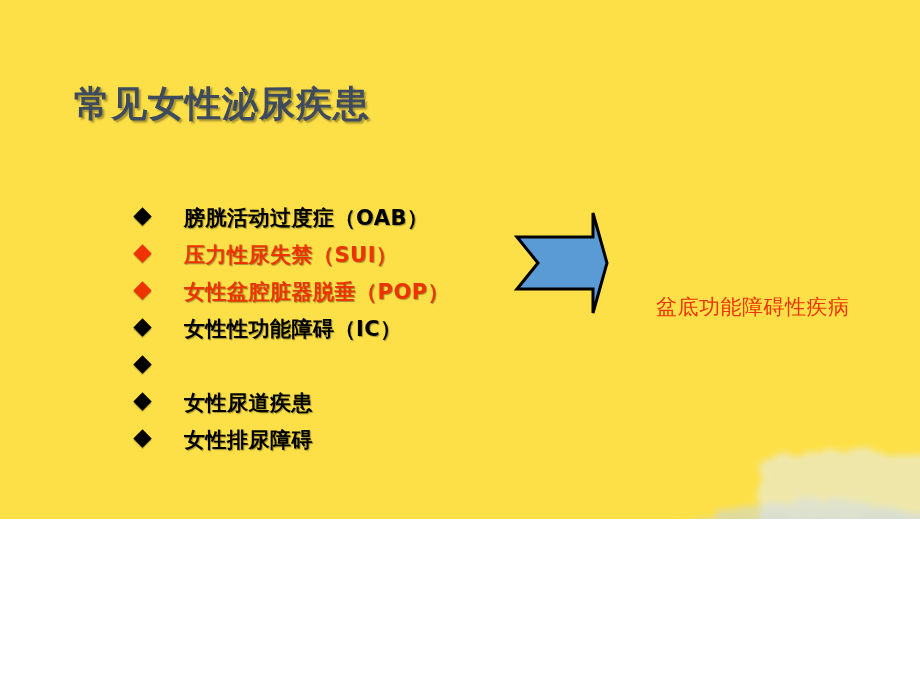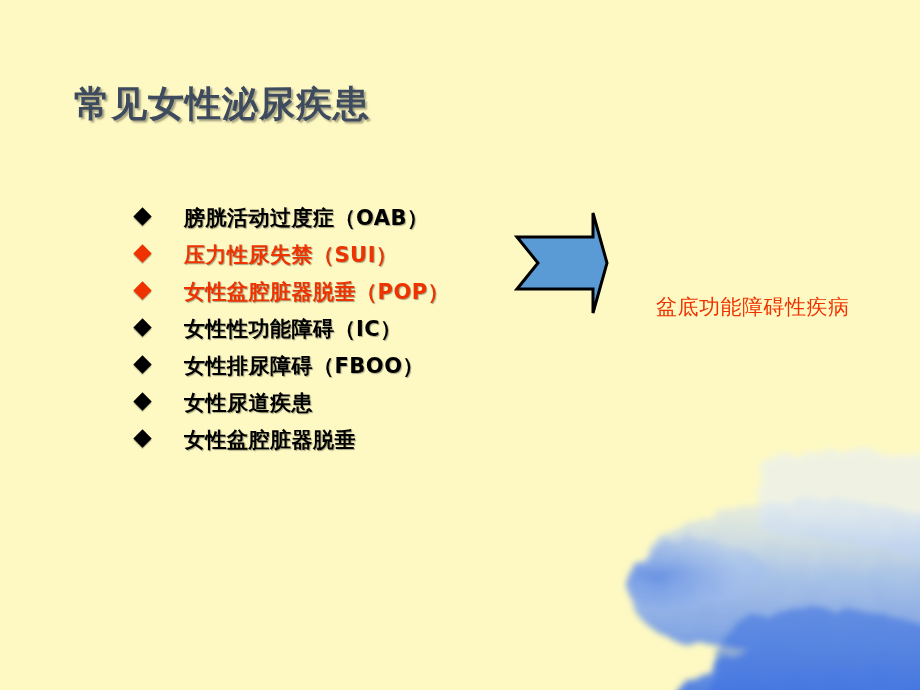--- a/index.html
+++ b/index.html
@@ -10,22 +10,22 @@
     body {
       width: 920px;
       height: 690px;
       position: relative;
       overflow: hidden;
       font-family: "DejaVu Sans", "Liberation Sans", sans-serif;
     }
     .slide {
       position: absolute;
       left: 0; top: 0;
-      width: 920px; height: 690px;
-      background: #fef9c3;
+      width: 920px; height: 519px;
+      background: #fde047;
       overflow: hidden;
     }
     
     .watercolor {
       position: absolute;
       left: 560px; top: 440px;
       width: 380px; height: 270px;
       pointer-events: none;
     }
     .title {
@@ -149,29 +149,28 @@
     <li class="bullet-item" style="color:#ee3300">
       <span class="bullet-marker"></span>
       <span class="bullet-text">女性盆腔脏器脱垂（POP）</span>
     </li>
     <li class="bullet-item" style="color:#000000">
       <span class="bullet-marker"></span>
       <span class="bullet-text">女性性功能障碍（IC）</span>
     </li>
     <li class="bullet-item" style="color:#000000">
       <span class="bullet-marker"></span>
-      <span class="bullet-text">女性排尿障碍（FBOO）</span>
     </li>
     <li class="bullet-item" style="color:#000000">
       <span class="bullet-marker"></span>
       <span class="bullet-text">女性尿道疾患</span>
     </li>
     <li class="bullet-item" style="color:#000000">
       <span class="bullet-marker"></span>
-      <span class="bullet-text">女性盆腔脏器脱垂</span>
+      <span class="bullet-text">女性排尿障碍</span>
     </li>
   </ul>
 
   <svg class="arrow" viewBox="0 0 96 106" xmlns="http://www.w3.org/2000/svg">
     <polygon points="3,27 79,27 79,3 93,53 79,103 79,79 3,79 24,53" fill="#5b9bd5" stroke="#000000" stroke-width="3" stroke-linejoin="miter"></polygon>
   </svg>
 
   <div class="result-label">盆底功能障碍性疾病</div>
 
 </div>

